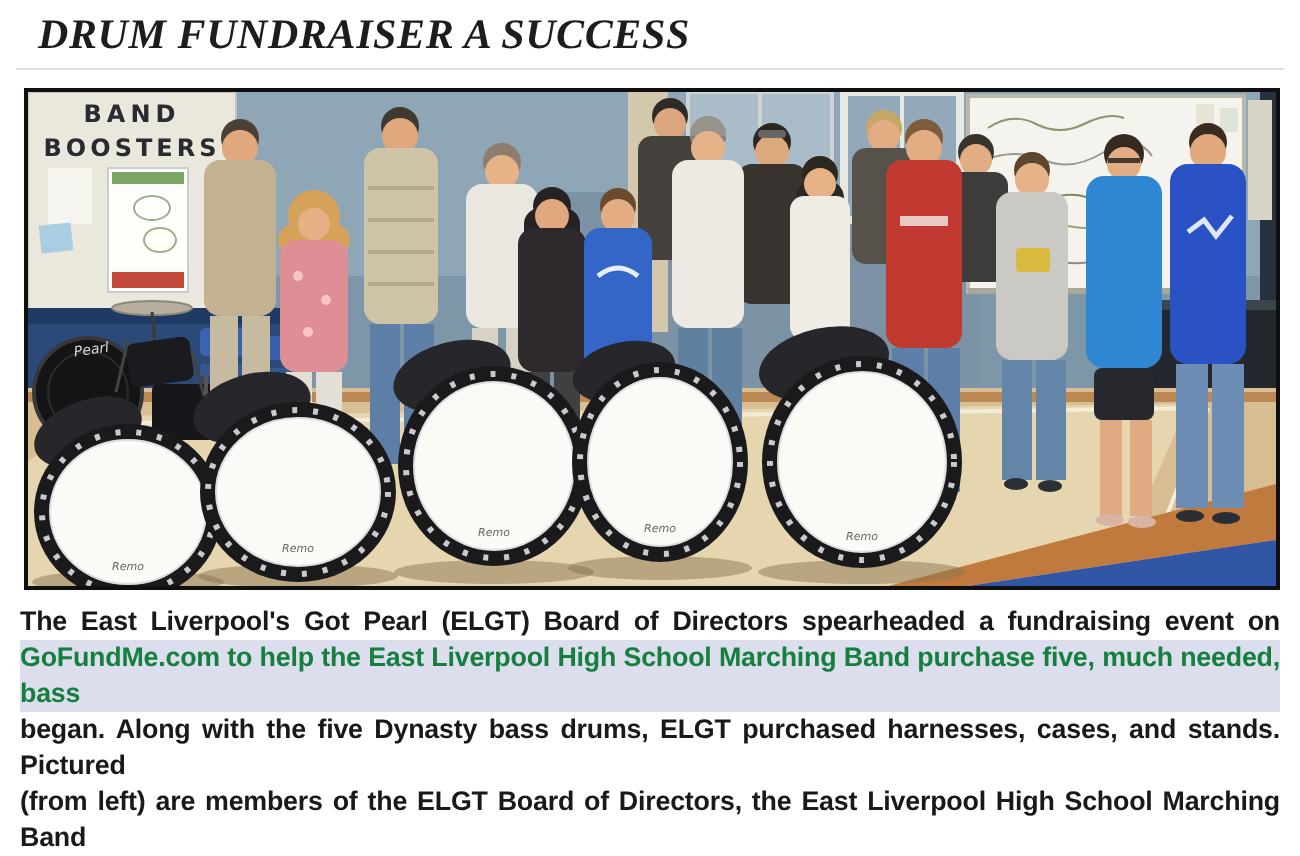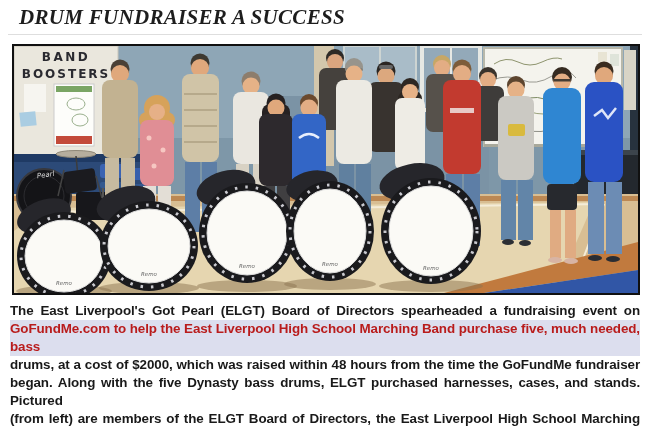--- a/index.html
+++ b/index.html
@@ -19,21 +19,21 @@
     position:absolute; left:12px; top:44px; width:628px; height:251px;
     border:2px solid #101010; box-sizing:border-box; background:#a3a3a3;
   }
   .photo-frame svg { display:block; }
   .caption {
     position:absolute; left:10px; top:302px; width:630px;
     font-weight:700; font-size:13.4px; line-height:18px; letter-spacing:-0.1px;
     color:#191919;
   }
   .cap-line { text-align:justify; text-align-last:justify; }
-  .cap-line.hl { color:#b91c1c; background:#dcdeee; }
+  .cap-line.hl { color:#15803d; background:#dcdeee; }
   svg text { font-family:"DejaVu Sans", sans-serif; }
 </style>
 </head>
 <body>
 
 <div class="page">
 
   <h1 class="headline">DRUM FUNDRAISER A SUCCESS</h1>
   <div class="headline-rule"></div>
 
@@ -296,19 +296,18 @@
           <ellipse cx="417" cy="185" rx="42" ry="45" fill="#fbfaf6" stroke="#ddd"></ellipse>
           <text x="417" y="224" font-size="5.5" font-style="italic" fill="#666" text-anchor="middle">Remo</text>
         </g>
       </g>
     </svg>
   </div>
 
   <div class="caption">
     <div class="cap-line">The East Liverpool's Got Pearl (ELGT) Board of Directors spearheaded a fundraising event on</div>
     <div class="cap-line hl">GoFundMe.com to help the East Liverpool High School Marching Band purchase five, much needed, bass</div>
-    <div class="cap-line">drums, at a cost of $2000, which was raised within 48 hours from the time the GoFundMe fundraiser</div>
     <div class="cap-line">began. Along with the five Dynasty bass drums, ELGT purchased harnesses, cases, and stands. Pictured</div>
     <div class="cap-line">(from left) are members of the ELGT Board of Directors, the East Liverpool High School Marching Band</div>
 
   </div>
 
 </div>
 
 </body></html>

